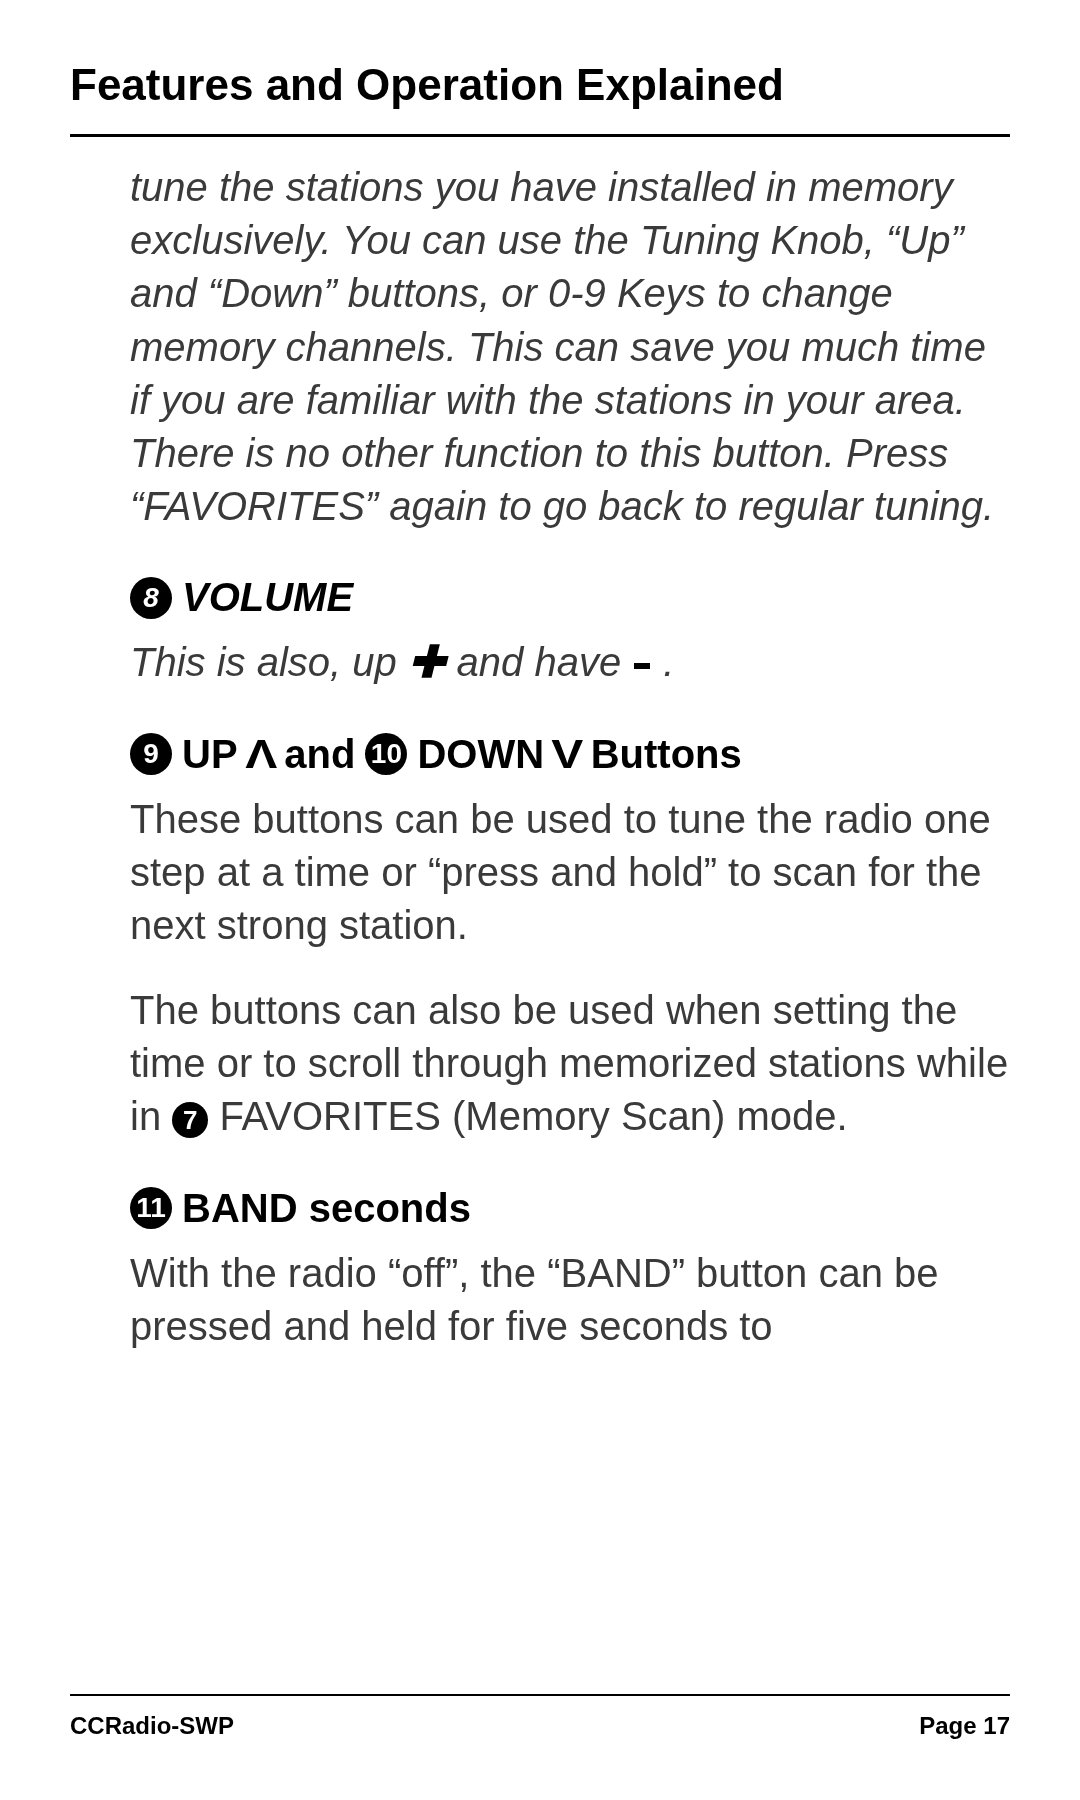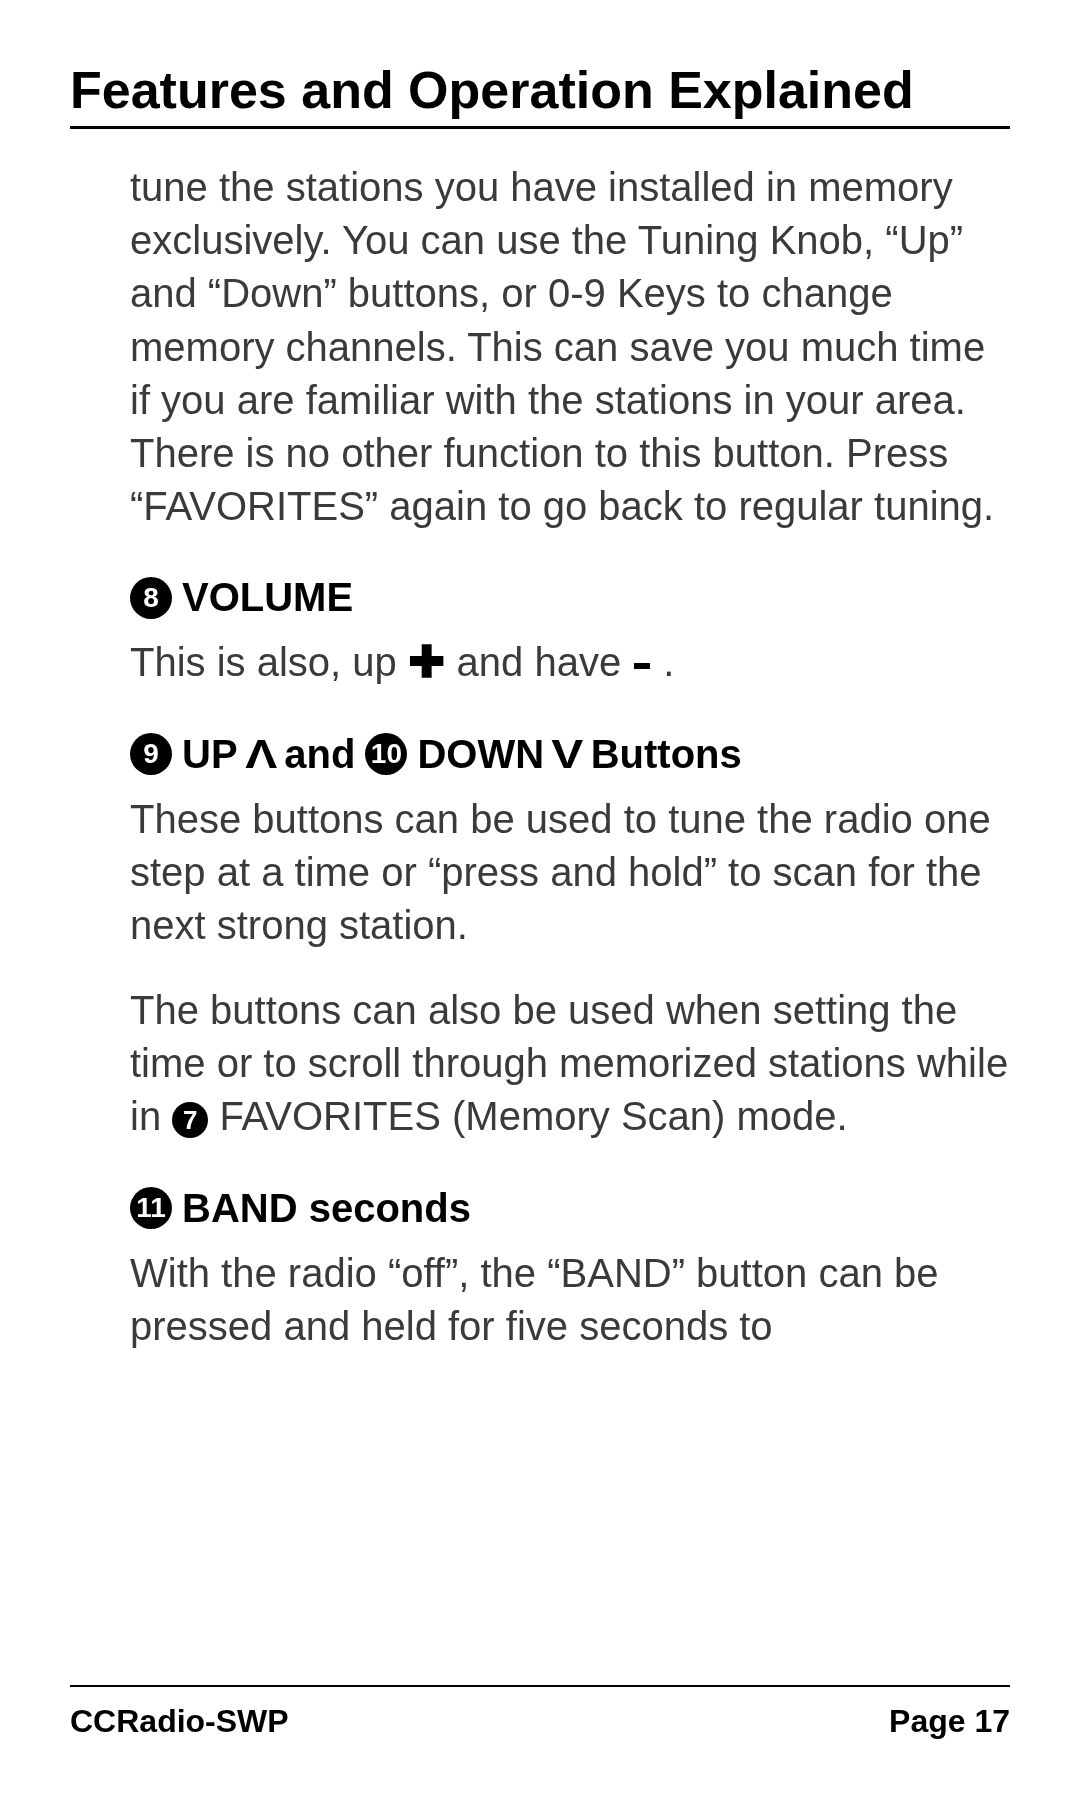--- a/index.html
+++ b/index.html
@@ -7,30 +7,31 @@
     width:1080px;height:1800px;
     font-family:Arial,Helvetica,sans-serif;
     color:#231f20;
     position:relative;
     box-sizing:border-box;
   }
   .page{
     padding:60px 70px 0 70px;
   }
   .title{
-    font-size:52px;
+    font-size:44px;
     font-weight:bold;
     color:#000;
     border-bottom:3px solid #000;
-    padding-bottom:6px;
-    margin-bottom:32px;
+    padding-bottom:24px;
+    margin-bottom:24px;
   }
   .body{
     padding-left:60px;
     padding-right:10px;
+    font-style:italic;
   }
   .para{
     font-size:40px;
     line-height:1.33;
     color:#3a3a3a;
     margin-bottom:32px;
   }
   .heading{
     font-size:40px;
     font-weight:bold;
@@ -78,21 +79,21 @@
     transform:scaleX(1.2);
     color:#000;
   }
   .footer{
     position:absolute;
     left:70px;right:70px;bottom:60px;
     border-top:2px solid #000;
     padding-top:16px;
     display:flex;
     justify-content:space-between;
-    font-size:32px;
+    font-size:24px;
     font-weight:bold;
     color:#000;
   }
 </style>
 </head>
 <body>
 
 <div class="page">
   <div class="title" data-name="page-title">Features and Operation Explained</div>
 

